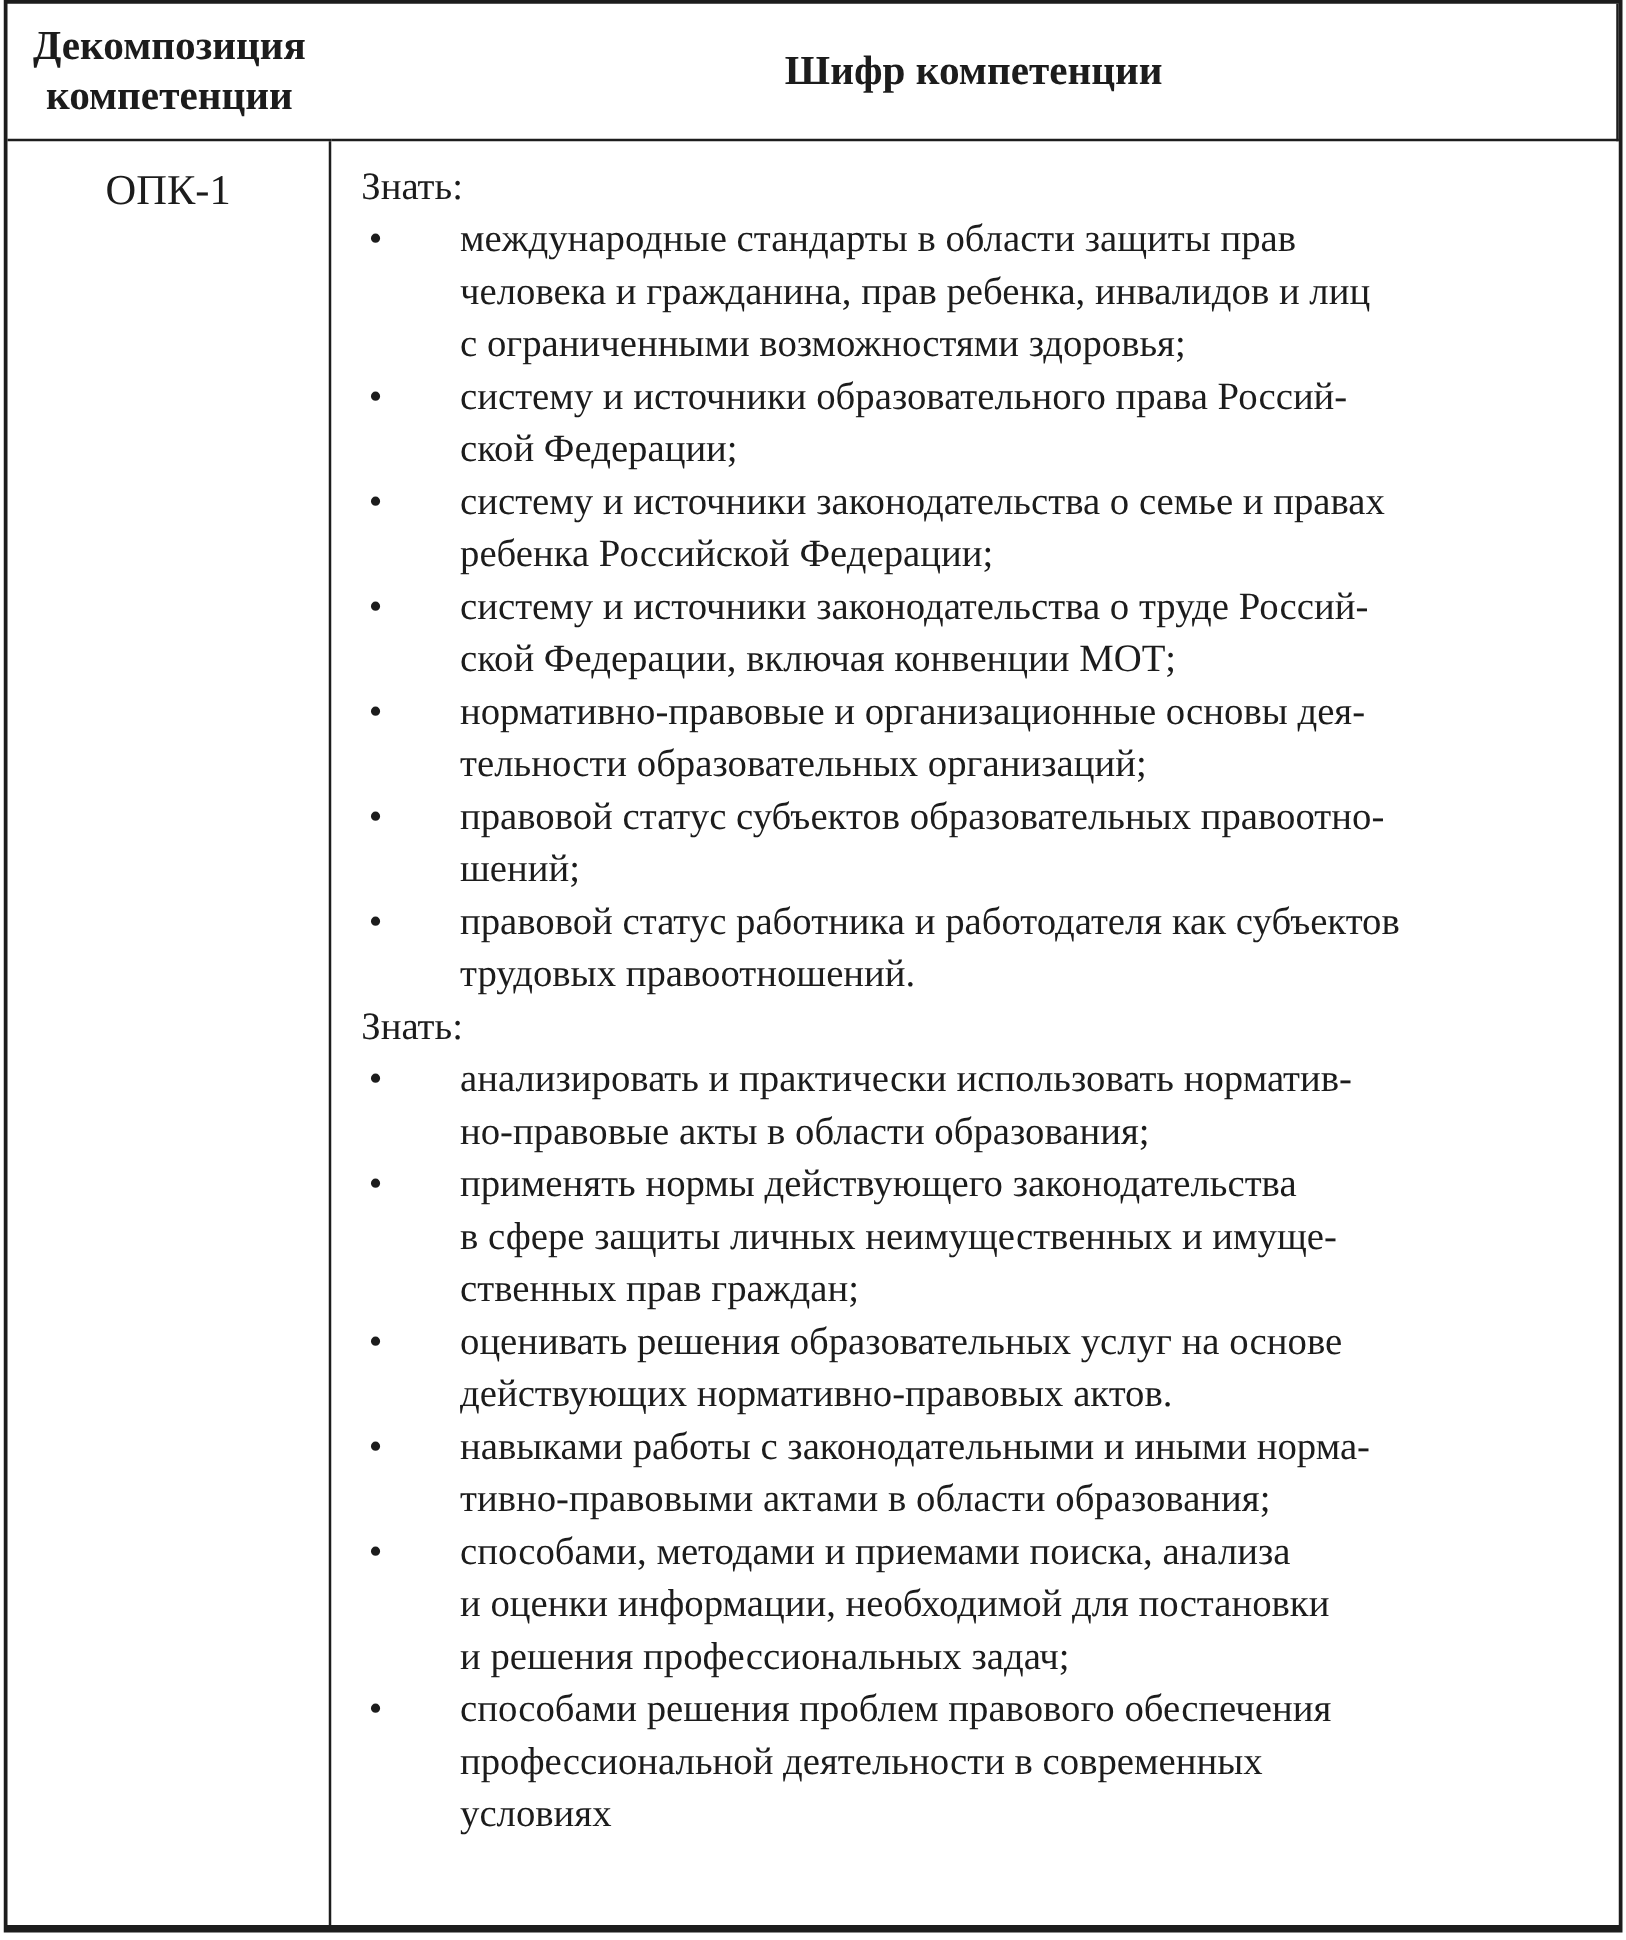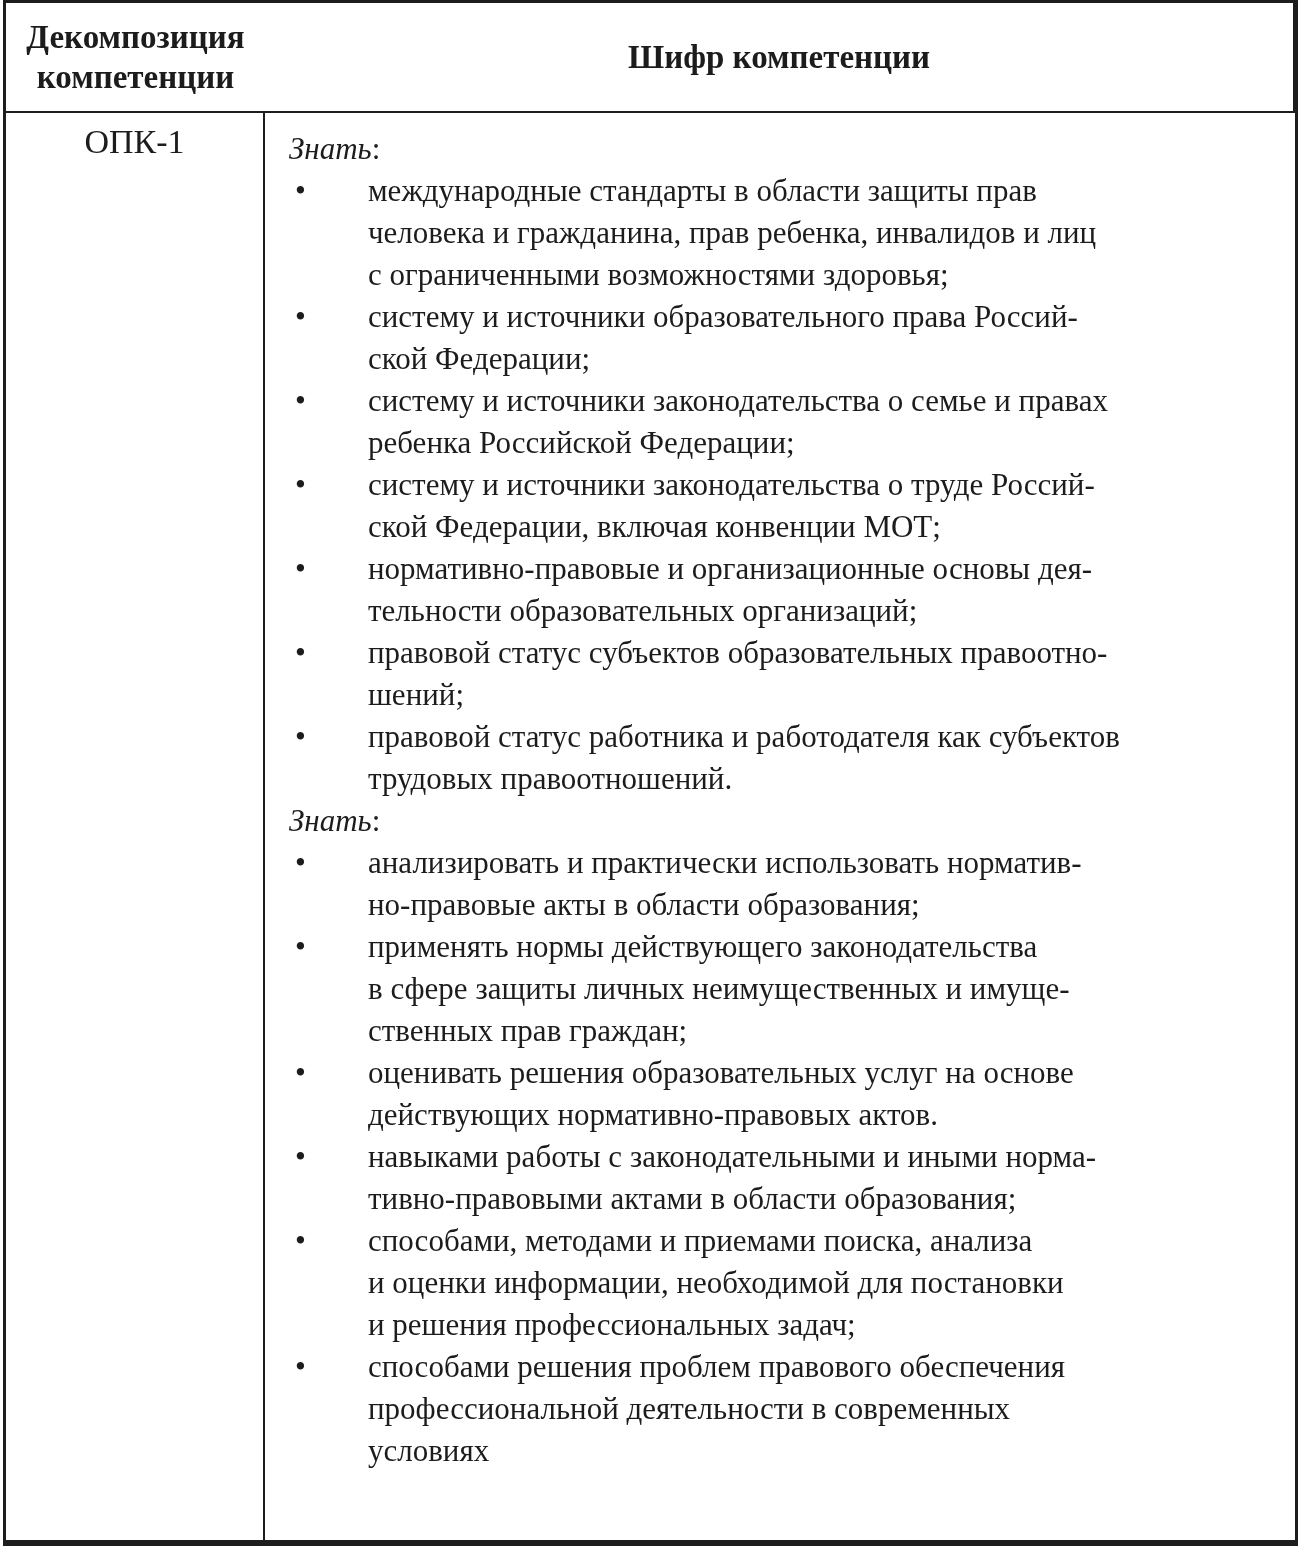--- a/index.html
+++ b/index.html
@@ -40,35 +40,34 @@
     display: flex;
     align-items: center;
     justify-content: center;
     text-align: center;
     font-weight: bold;
     font-size: 33px;
     line-height: 40px;
     padding: 4px 10px;
   }
   .code-cell {
-    padding-top: 8px;
+    padding-top: 19px;
     text-align: center;
     font-size: 34px;
     line-height: 42px;
   }
   .decomp-cell {
     padding: 15px 20px 10px 24px;
     font-size: 31px;
     line-height: 42px;
   }
   .section-label {
     margin: 0;
   }
   .section-label .label-word {
-    font-style: italic;
     text-align: right;
   }
   ul.bullet-list {
     list-style: none;
     margin: 0;
     padding: 0;
   }
   ul.bullet-list li {
     display: flex;
     align-items: flex-start;

